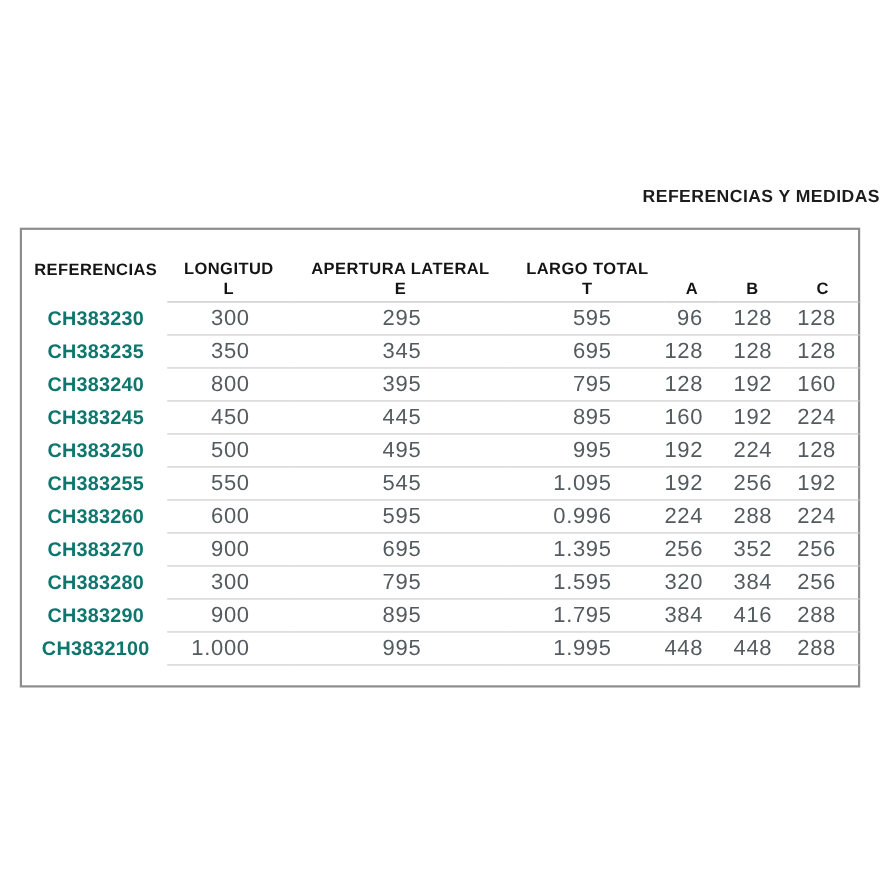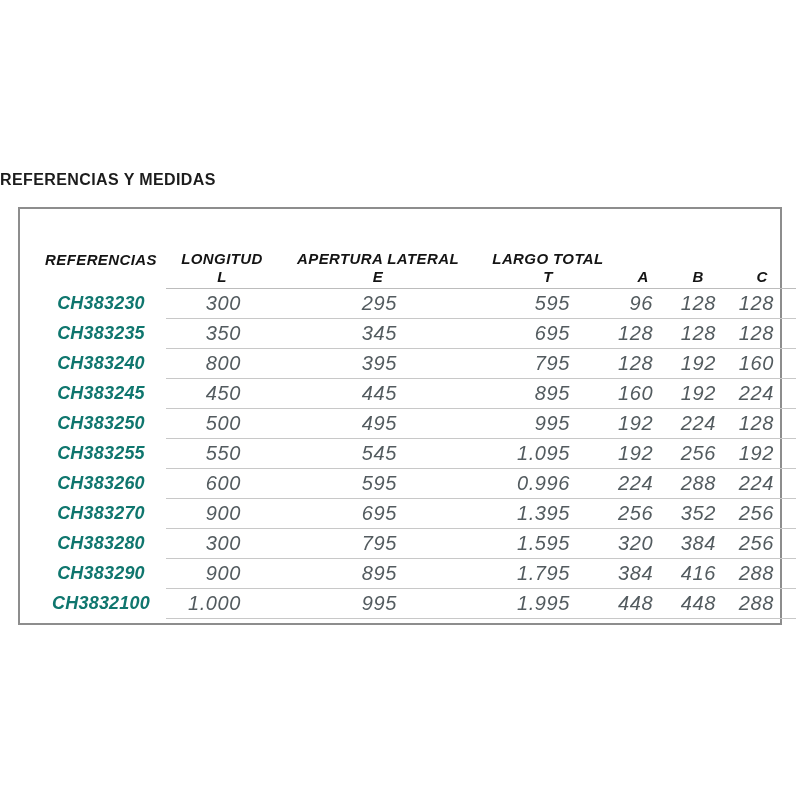--- a/index.html
+++ b/index.html
@@ -12,42 +12,41 @@
     background: #ffffff;
     font-family: "Liberation Sans", sans-serif;
     position: relative;
     overflow: hidden;
   }
   .page-title {
     position: absolute;
     left: 0;
     top: 171px;
     width: 800px;
-    text-align: left;
+    text-align: right;
     font-size: 16px;
     font-weight: bold;
     letter-spacing: 0.4px;
     color: #1c1c1c;
   }
   .table-box {
     position: absolute;
     left: 18px;
     top: 207px;
     width: 764px;
     height: 418px;
     box-sizing: border-box;
     border: 2px solid #8d8d8d;
     background: #ffffff;
   }
   table.measures {
     border-collapse: collapse;
     table-layout: fixed;
     width: 760px;
-    margin: 16px;
-    font-style: italic;
+    margin: 2px;
   }
   col.c1 { width: 130px; }
   col.c2 { width: 112px; }
   col.c3 { width: 200px; }
   col.c4 { width: 140px; }
   col.c5 { width: 50px; }
   col.c6 { width: 60px; }
   col.c7 { width: 68px; }
 
   thead th {

